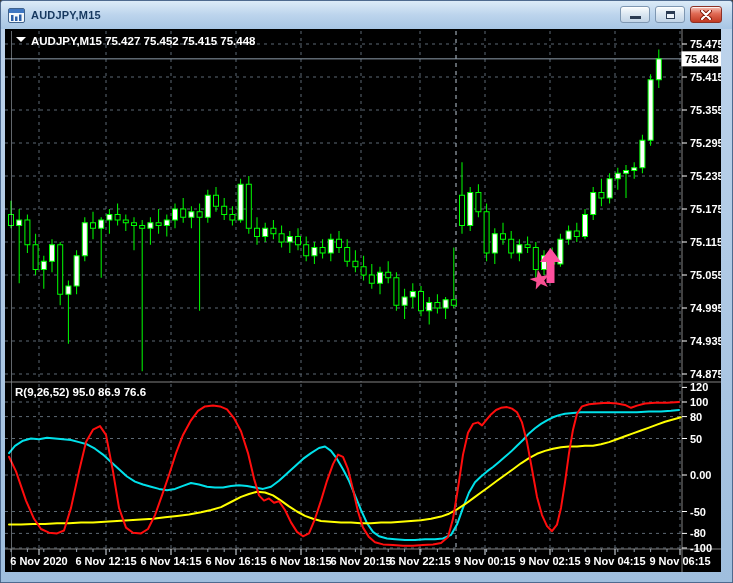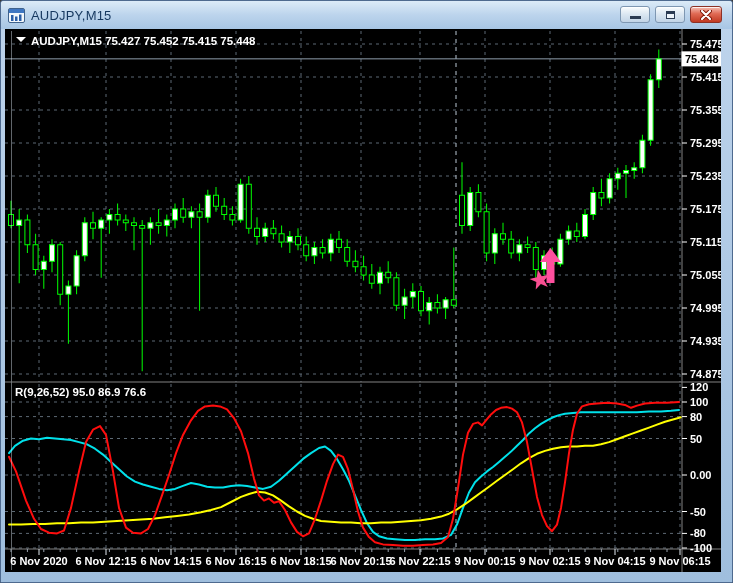--- a/index.html
+++ b/index.html
@@ -3,21 +3,21 @@
 <meta charset="utf-8">
 <style>
   html,body{margin:0;padding:0;width:733px;height:583px;overflow:hidden;background:#3a3a3a;
             font-family:"Liberation Sans",sans-serif;}
   .window{position:absolute;left:0;top:0;width:733px;height:583px;box-sizing:border-box;
           background:linear-gradient(#bed4ec,#9fbedd);border:1px solid #4e6a8f;border-radius:3px 3px 0 0;}
   .titlebar{position:absolute;left:0;top:0;right:0;height:28px;
             background:linear-gradient(#dcebf8,#bcd4ec 50%,#a8c6e4);
             border-radius:3px 3px 0 0;display:flex;align-items:center;}
   .app-icon{width:17px;height:15px;margin-left:7px;display:inline-block;}
-  .title-text{margin-left:6px;font-size:13px;font-weight:400;color:#16385f;letter-spacing:.2px;}
+  .title-text{margin-left:6px;font-size:11px;font-weight:700;color:#16385f;letter-spacing:.2px;}
   .controls{position:absolute;right:10px;top:5px;display:flex;gap:5px;}
   .wbtn{width:30px;height:17px;box-sizing:border-box;border:1px solid #7e97b2;border-radius:3px;
         background:linear-gradient(#fbfdfe,#dae6f1 50%,#c2d4e6);
         box-shadow:inset 0 1px 0 rgba(255,255,255,.8);padding:0;margin:0;
         display:flex;align-items:center;justify-content:center;cursor:default;}
   .wbtn.close{width:32px;border-color:#8d3126;
         background:linear-gradient(#f4beb4,#e06a54 45%,#c13a22);}
   .glyph-min{display:block;width:11px;height:3px;background:#2b3b52;margin-top:5px;}
   .glyph-restore{display:block;width:9px;height:8px;box-sizing:border-box;border:1px solid #2b3b52;border-top:3px solid #2b3b52;background:#eef4fa;}
   .content{position:absolute;left:4px;top:28px;width:716px;height:543px;background:#000;}

